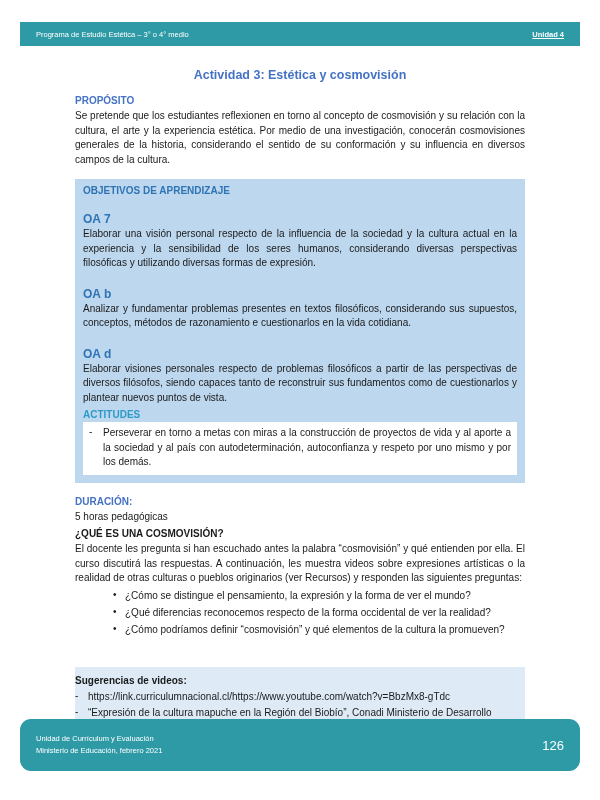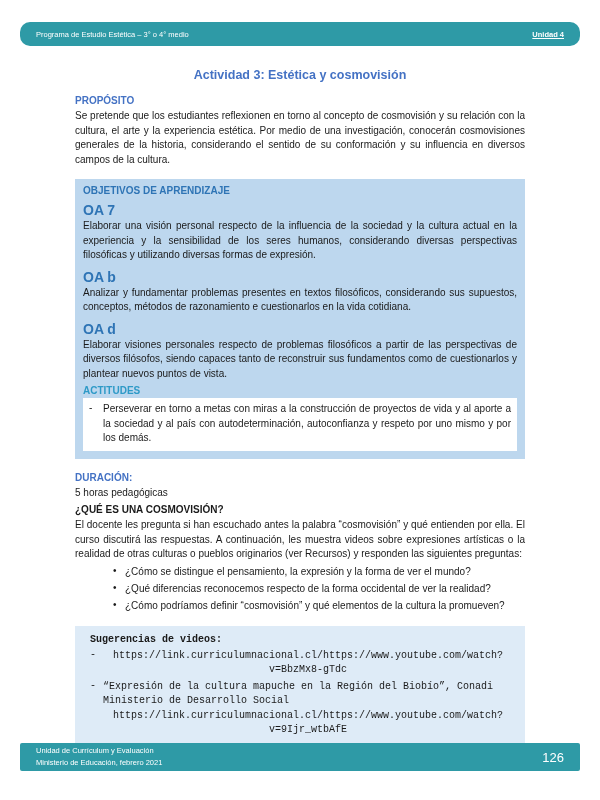--- a/index.html
+++ b/index.html
@@ -13,35 +13,35 @@
     font-family: "Liberation Sans", sans-serif;
     color: #1a1a1a;
     overflow: hidden;
   }
   
   .topbar {
     position: absolute;
     top: 22px; left: 20px; right: 20px;
     height: 24px;
     background: var(--teal, #2E9AA6);
-    border-radius: 10px;
+    border-radius: 0;
     display: flex;
     align-items: center;
     justify-content: space-between;
     padding: 4px 16px;
     color: #ffffff;
     font-size: 7.5px;
   }
   .topbar .right { font-weight: bold; text-decoration: underline; }
   .footerbar {
     position: absolute;
     left: 20px; right: 20px; bottom: 29px;
-    height: 28px;
+    height: 52px;
     background: var(--teal, #2E9AA6);
-    border-radius: 2px;
+    border-radius: 11px;
     display: flex;
     align-items: center;
     justify-content: space-between;
     padding: 0 16px;
     color: #ffffff;
     font-size: 7.5px;
   }
   .footerbar .fl div { line-height: 1.6; }
   .footerbar .fp { font-size: 13px; }
   
@@ -75,23 +75,23 @@
     padding: 6px 8px 8px 8px;
   }
   .box-heading {
     color: var(--box-heading-blue, #2E74B5);
     font-size: 10px;
     font-weight: bold;
     margin-bottom: 2px;
   }
   .oa-label {
     color: var(--box-heading-blue, #2E74B5);
-    font-size: 14px;
-    font-weight: bold;
-    margin-top: 6px;
+    font-size: 12px;
+    font-weight: bold;
+    margin-top: 16px;
     margin-bottom: 1px;
   }
   .actitudes-heading {
     color: var(--actitudes-blue, #2E9AC7);
     font-size: 10px;
     font-weight: bold;
     margin-top: 4px;
     margin-bottom: 2px;
   }
   .actitudes-row {
@@ -107,24 +107,23 @@
   }
   .bullet-row .marker {
     flex: none;
     width: 12px;
     margin-left: 38px;
     font-size: 10px;
   }
   .bullet-row .b-text { font-size: 10px; line-height: 1.4; }
   
   .videos-box {
-    margin-top: 13px;
+    margin-top: 30px;
     background: var(--videos-bg, #DEEBF7);
-    padding: 8px 12px 10px 15px;
-    font-family: Liberation Mono, monospace;
+    padding: 8px 12px 10px 0;
   }
   .videos-heading {
     font-size: 10px;
     font-weight: bold;
     margin-bottom: 4px;
   }
   .video-item { display: flex; margin-top: 2px; }
   .video-item .dash { width: 13px; flex: none; font-size: 10px; }
   .video-item .v-body { font-size: 10px; line-height: 1.45; }
   .video-item .url { color: #1a1a1a; text-decoration: none; display: block; text-align: center; }

